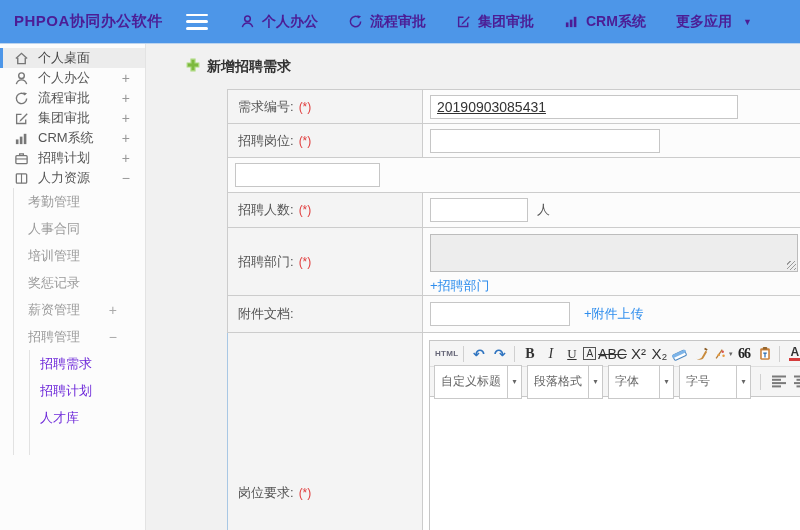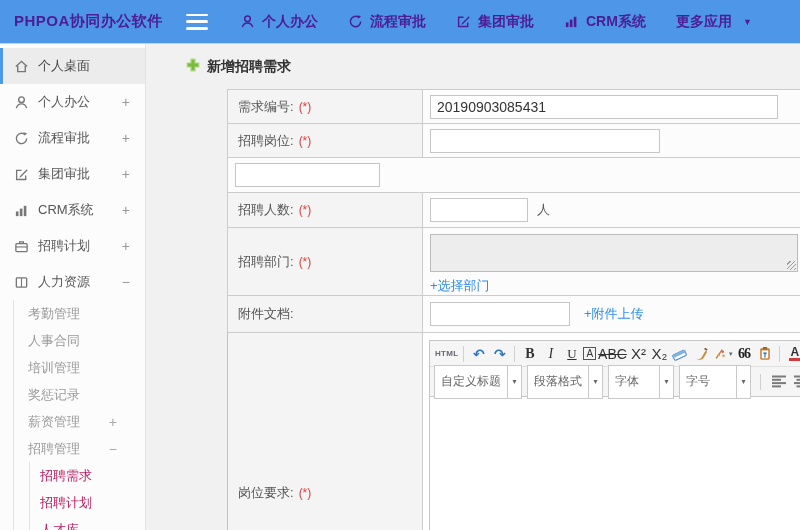--- a/index.html
+++ b/index.html
@@ -16,29 +16,29 @@
   .topnav { display:flex; align-items:center; }
   .nav-item { display:flex; align-items:center; gap:7px; margin-right:30px; font-size:14px; font-weight:bold; cursor:pointer; white-space:nowrap; }
   .nav-item svg { display:block; }
   .caret { font-size:9px; margin-left:4px; }
 
   
   .body-row { display:flex; height:486px; }
 
   
   .sidebar { width:146px; background:#fcfcfc; border-right:1px solid #e3e3e3; padding-top:4px; overflow:hidden; }
-  .s-item { position:relative; height:36px; display:flex; align-items:center; padding-left:14px; font-size:13px; color:#555; cursor:pointer; }
+  .s-item { position:relative; height:20px; display:flex; align-items:center; padding-left:14px; font-size:13px; color:#555; cursor:pointer; }
   .s-item .sicon { color:#777; margin-right:9px; display:flex; }
   .s-item .expand { position:absolute; right:15px; color:#999; font-size:14px; font-weight:normal; }
   .s-item.active { background:#ececec; border-left:3px solid #4d96e8; padding-left:11px; color:#444; }
   ul.lvl2 { list-style:none; margin-left:13px; border-left:1px solid #e2e2e2; }
   ul.lvl2 > li.s-sub { position:relative; height:27px; display:flex; align-items:center; padding-left:14px; font-size:13px; color:#9a9a9a; cursor:pointer; }
   ul.lvl2 > li.s-sub .expand { position:absolute; right:28px; color:#aaa; font-size:14px; }
   ul.lvl3 { list-style:none; margin-left:15px; border-left:1px solid #e2e2e2; padding-bottom:24px; }
-  ul.lvl3 > li.s-sub2 { height:27px; display:flex; align-items:center; padding-left:10px; font-size:13px; color:#be185d; cursor:pointer; }
+  ul.lvl3 > li.s-sub2 { height:27px; display:flex; align-items:center; padding-left:10px; font-size:13px; color:#6d28d9; cursor:pointer; }
 
   
   .main { flex:1; overflow:hidden; }
   .page-header { margin:14px 0 0 40px; display:flex; align-items:center; gap:7px; }
   .page-header h1 { font-size:14px; font-weight:bold; color:#333; }
 
   .ftable { margin:13px 0 0 81px; width:640px; border-top:1px solid #cccccc; border-left:1px solid #cccccc; background:#fbfbfb; }
   .frow { display:flex; border-bottom:1px solid #cccccc; }
   .fcell-label { width:195px; background:#f4f4f4; border-right:1px solid #cccccc; display:flex; align-items:center; padding-left:10px; font-size:13px; color:#555; flex-shrink:0; }
   .fcell-label .req { color:#e03c3c; margin-left:5px; font-size:12px; }
@@ -259,21 +259,21 @@
       </div>
 
       <div class="ftable">
 
         <div class="frow r1">
           <div class="fcell-label">
             <span>需求编号:</span>
             <span class="req">(*)</span>
           </div>
           <div class="fcell-value">
-            <input class="txt" style="width: 348px;" value="20190903085431">
+            <input class="txt" style="width: 308px; text-decoration: underline;" value="20190903085431">
           </div>
         </div>
 
         <div class="frow r2">
           <div class="fcell-label">
             <span>招聘岗位:</span>
             <span class="req">(*)</span>
           </div>
           <div class="fcell-value">
             <input class="txt" style="width: 230px;" value="">
@@ -299,21 +299,21 @@
 
         <div class="frow r5">
           <div class="fcell-label">
             <span>招聘部门:</span>
             <span class="req">(*)</span>
           </div>
           <div class="fcell-value">
             <div class="dept-area">
               <span class="resize-grip"></span>
             </div>
-            <a class="blue-link">+选择部门</a>
+            <a class="blue-link">+招聘部门</a>
           </div>
         </div>
 
         <div class="frow r6">
           <div class="fcell-label">
             <span>附件文档:</span>
           </div>
           <div class="fcell-value">
             <input class="txt" style="width: 140px;" value="">
             <a class="blue-link">+附件上传</a>

